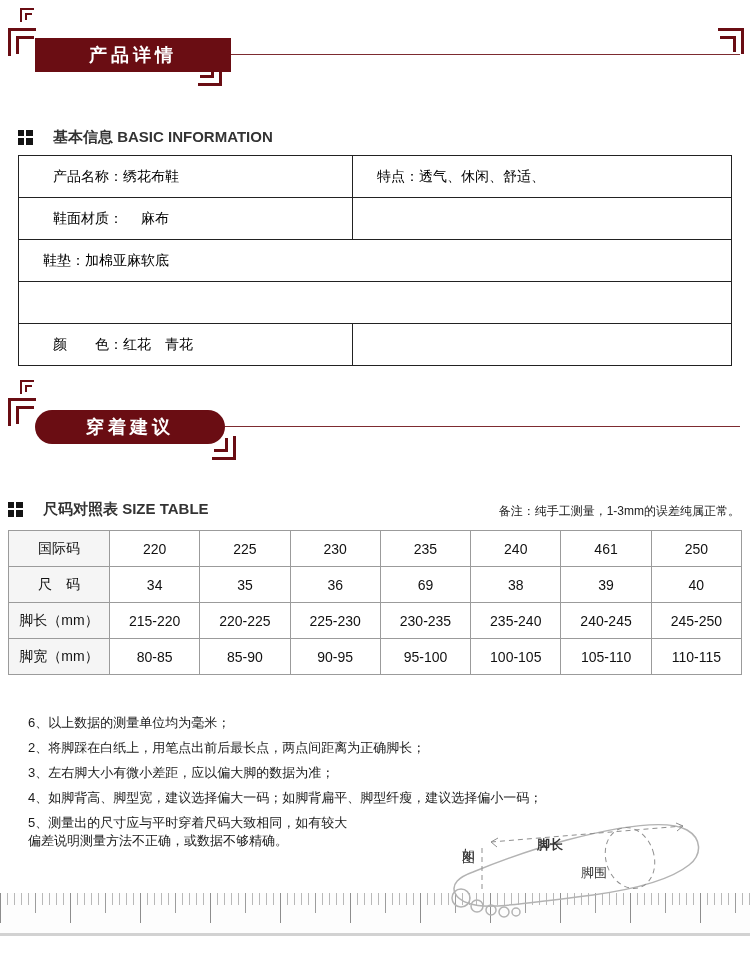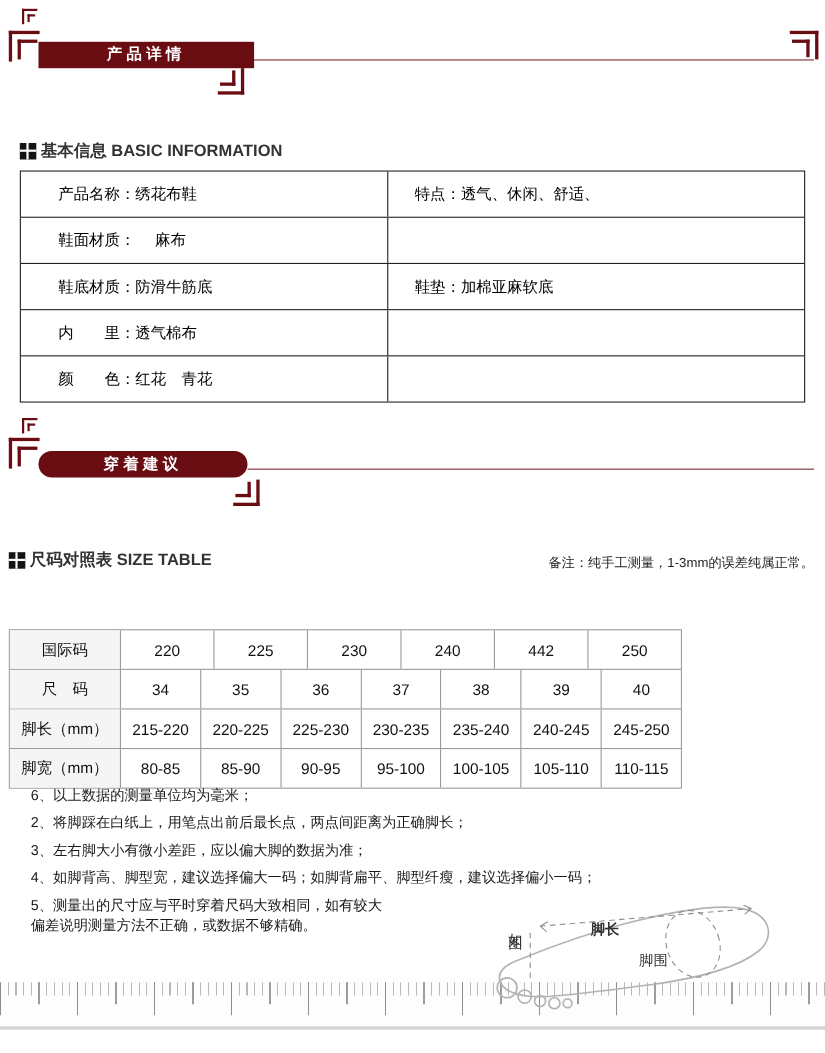--- a/index.html
+++ b/index.html
@@ -22,44 +22,44 @@
   .orn-tr::before{inset:0;border-top:3px solid var(--red);border-right:3px solid var(--red);}
   .orn-tr::after{top:8px;right:8px;left:2px;bottom:2px;border-top:3px solid var(--red);border-right:3px solid var(--red);}
   .orn-br::before{inset:0;border-bottom:3px solid var(--red);border-right:3px solid var(--red);}
   .orn-br::after{bottom:8px;right:8px;left:2px;top:2px;border-bottom:3px solid var(--red);border-right:3px solid var(--red);}
   .orn.mini{width:14px;height:14px;}
   .orn.mini::before{border-width:2px;}
   .orn.mini::after{top:5px;left:5px;border-width:2px;}
 
   
   .banner{
-    position:absolute;height:24px;background:var(--red);color:#fff;
+    position:absolute;height:34px;background:var(--red);color:#fff;
     display:flex;align-items:center;justify-content:center;
-    font-size:14px;font-weight:bold;letter-spacing:4px;z-index:2;
+    font-size:18px;font-weight:bold;letter-spacing:4px;z-index:2;
   }
   .banner-line{position:absolute;height:1px;background:var(--line-red);}
 
   
-  .section-head{position:absolute;display:flex;align-items:center;gap:4px;}
+  .section-head{position:absolute;display:flex;align-items:center;gap:20px;}
   .sq-icon{width:15px;height:15px;background:#141414;position:relative;display:inline-block;flex:0 0 auto;}
   .sq-icon::before{content:"";position:absolute;left:0;right:0;top:6px;height:2px;background:#fff;}
   .sq-icon::after{content:"";position:absolute;top:0;bottom:0;left:6px;width:2px;background:#fff;}
   .section-title{font-size:15px;font-weight:bold;color:#333;}
   .size-note{position:absolute;right:10px;top:503px;font-size:12px;color:#222;text-align:right;}
 
   
   .info-table{position:absolute;left:18px;top:155px;width:714px;border:1px solid var(--dark-border);box-sizing:border-box;}
   .info-row{display:flex;height:41px;border-top:1px solid var(--dark-border);}
   .info-row:first-child{border-top:none;}
   .info-cell{display:flex;align-items:center;font-size:14px;color:#000;box-sizing:border-box;}
   .info-cell.l{width:334px;border-right:1px solid var(--dark-border);padding-left:34px;}
   .info-cell.r{flex:1;padding-left:24px;}
 
   
-  .size-table{position:absolute;left:8px;top:572px;width:612px;border:1px solid var(--gray-border);box-sizing:border-box;}
+  .size-table{position:absolute;left:8px;top:530px;width:734px;border:1px solid var(--gray-border);box-sizing:border-box;}
   .size-row{display:flex;height:35px;border-top:1px solid var(--gray-border);}
   .size-row:first-child{border-top:none;}
   .size-cell{flex:1;display:flex;align-items:center;justify-content:center;font-size:14px;color:#111;border-left:1px solid var(--gray-border);box-sizing:border-box;}
   .size-cell.hdr{flex:0 0 100px;border-left:none;background:#f5f5f5;}
 
   
   .notes{position:absolute;left:28px;top:714px;width:700px;font-size:13px;color:#1a1a1a;}
   .note{line-height:18px;margin-bottom:7px;}
   .note.wrap{max-width:332px;}
 
@@ -105,25 +105,23 @@
   <div class="info-table">
     <div class="info-row">
       <div class="info-cell l">产品名称：绣花布鞋</div>
       <div class="info-cell r">特点：透气、休闲、舒适、</div>
     </div>
     <div class="info-row">
       <div class="info-cell l">鞋面材质：　 麻布</div>
       <div class="info-cell r"></div>
     </div>
     <div class="info-row">
-      <div class="info-cell l">鞋底材质：防滑牛筋底</div>
       <div class="info-cell r">鞋垫：加棉亚麻软底</div>
     </div>
     <div class="info-row">
-      <div class="info-cell l">内　　里：透气棉布</div>
       <div class="info-cell r"></div>
     </div>
     <div class="info-row">
       <div class="info-cell l">颜　　色：红花　青花</div>
       <div class="info-cell r"></div>
     </div>
   </div>
 
   <span class="orn orn-tl mini" style="left:20px;top:380px;"></span>
   <span class="orn orn-tl" style="left:8px;top:398px;"></span>
@@ -138,30 +136,31 @@
     <span class="section-title">尺码对照表 SIZE TABLE</span>
   </div>
   <div class="size-note">备注：纯手工测量，1-3mm的误差纯属正常。</div>
 
   <div class="size-table">
     <div class="size-row">
       <div class="size-cell hdr">国际码</div>
       <div class="size-cell">220</div>
       <div class="size-cell">225</div>
       <div class="size-cell">230</div>
+      <div class="size-cell">235</div>
       <div class="size-cell">240</div>
-      <div class="size-cell">442</div>
+      <div class="size-cell">461</div>
       <div class="size-cell">250</div>
     </div>
     <div class="size-row">
       <div class="size-cell hdr">尺　码</div>
       <div class="size-cell">34</div>
       <div class="size-cell">35</div>
       <div class="size-cell">36</div>
-      <div class="size-cell">37</div>
+      <div class="size-cell">69</div>
       <div class="size-cell">38</div>
       <div class="size-cell">39</div>
       <div class="size-cell">40</div>
     </div>
     <div class="size-row">
       <div class="size-cell hdr">脚长（mm）</div>
       <div class="size-cell">215-220</div>
       <div class="size-cell">220-225</div>
       <div class="size-cell">225-230</div>
       <div class="size-cell">230-235</div>

